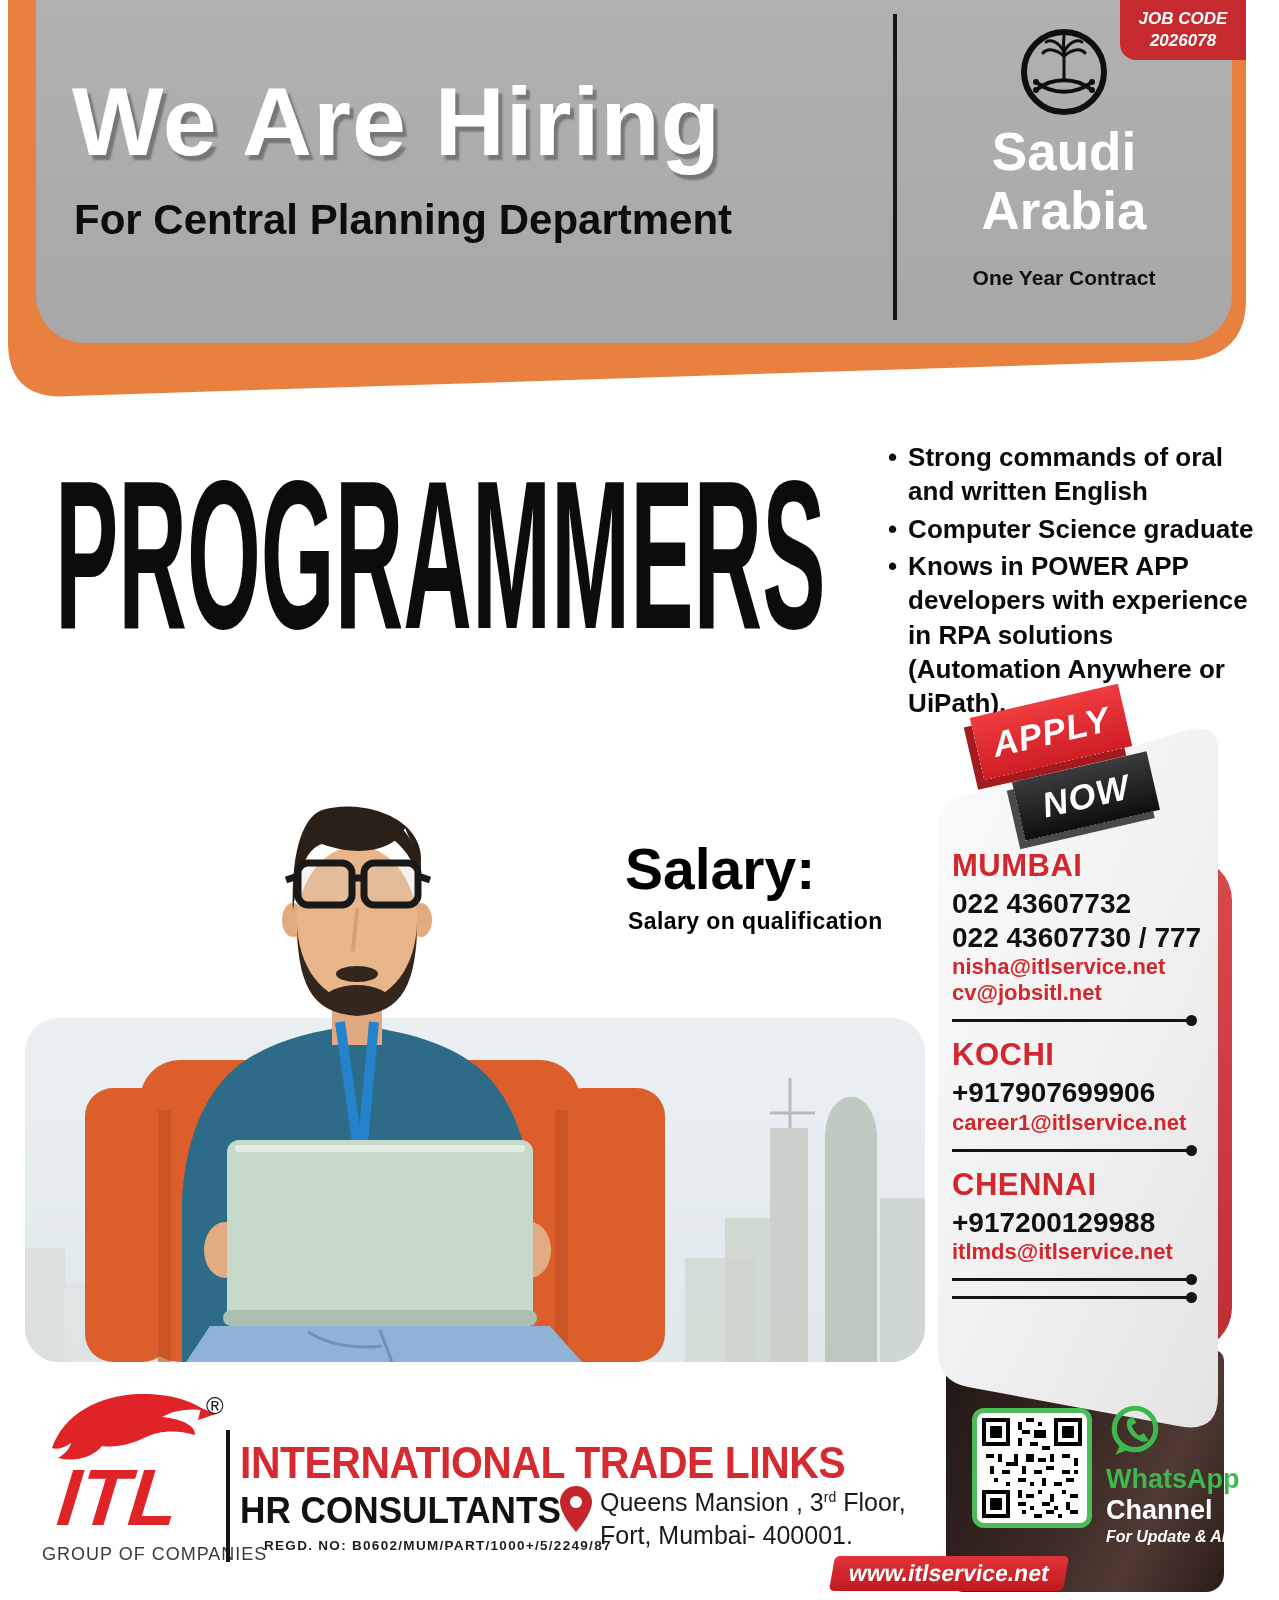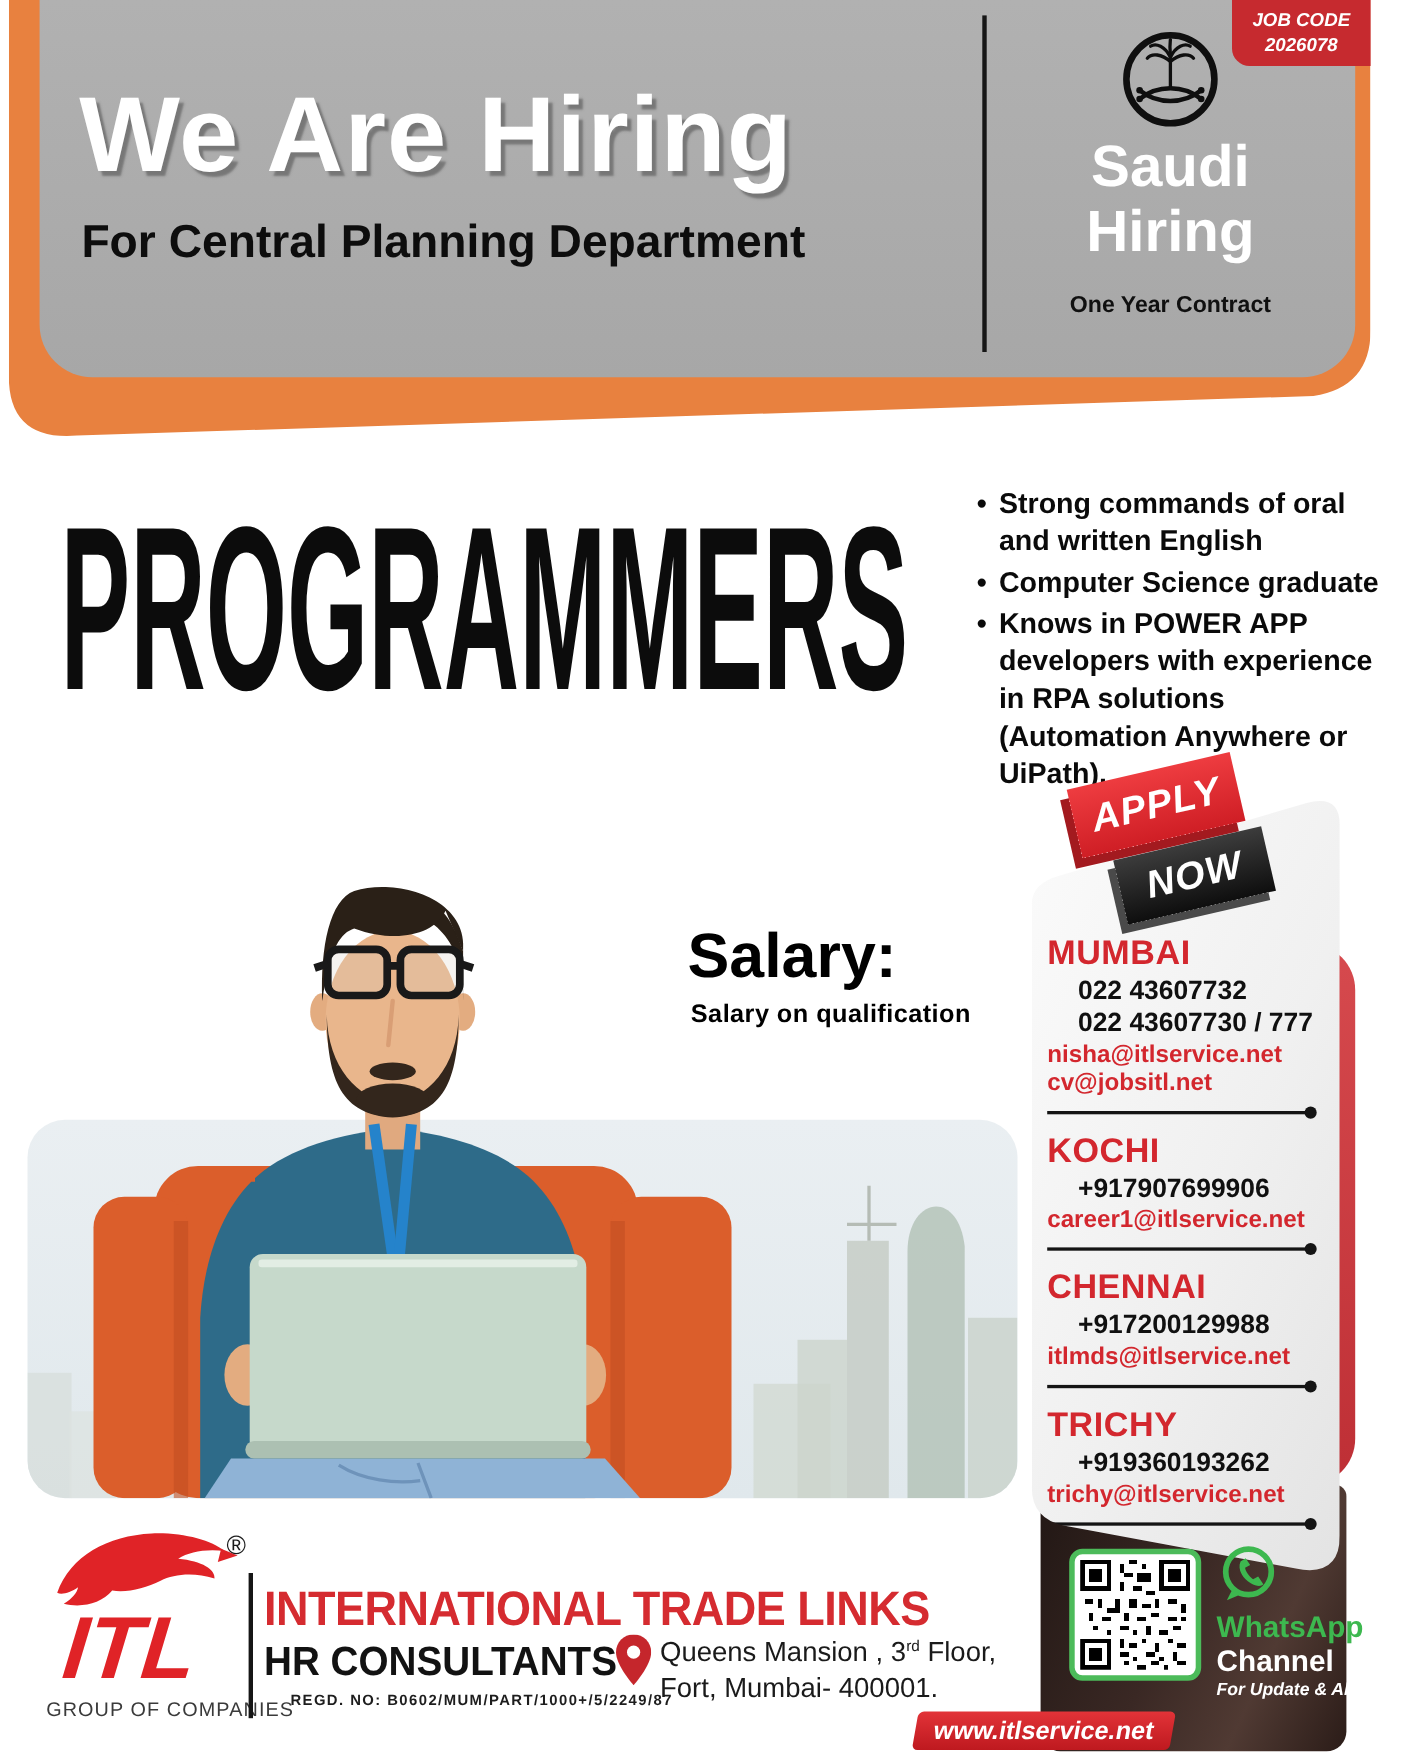--- a/index.html
+++ b/index.html
@@ -80,21 +80,21 @@
     background:linear-gradient(180deg,#D64A4E,#BE2F35); border-radius:42px;
   }
   .contact-card {
     position:absolute; left:938px; top:722px; width:280px; height:714px; z-index:3;
     background:linear-gradient(115deg,#FBFBFB,#F0F0F0 55%,#E3E3E3);
     clip-path: path("M26 74 L250 8 Q280 0 280 28 L280 674 Q280 712 240 704 L30 665 Q0 659 0 630 L0 100 Q0 81 26 74 Z");
     filter:drop-shadow(0 5px 8px rgba(0,0,0,.15));
   }
   .card-content { position:absolute; left:14px; top:126px; width:258px; }
   .office-city { font-size:31px; font-weight:bold; color:#D3272E; letter-spacing:.5px; margin-bottom:3px; }
-  .office-phone { font-size:24px; font-weight:bold; color:#101010; line-height:1.2;margin-left:28px; }
+  .office-phone { font-size:28px; font-weight:bold; color:#101010; line-height:1.2; }
   .office-email { font-size:22px; font-weight:bold; color:#D3272E; line-height:1.18; }
   .sep { position:relative; width:240px; height:3px; background:#141414; margin:13px 0 15px 0; }
   .sep::after { content:''; position:absolute; right:-5px; top:-4px; width:11px; height:11px; border-radius:50%; background:#141414; }
 
   .apply-top {
     position:absolute; left:975px; top:700px; width:152px; height:64px; z-index:5;
     background:linear-gradient(180deg,#EE3C40,#CF1E25); transform:rotate(-13deg);
     box-shadow:-8px 8px 0 #A31A1F;
     color:#fff; font-weight:bold; font-style:italic; font-size:35px;
     text-align:center; line-height:64px; letter-spacing:1px;
@@ -172,21 +172,21 @@
     <g fill="#0F0F0F">
       <circle cx="18" cy="56" r="3"></circle>
         <circle cx="74" cy="56" r="3"></circle>
       <circle cx="18" cy="64" r="3"></circle>
         <circle cx="74" cy="64" r="3"></circle>
     </g>
   </svg>
 
   <div class="saudi-block">
     <div>Saudi</div>
-    <div>Hiring</div>
+    <div>Arabia</div>
   </div>
   <div class="contract">One Year Contract</div>
 
   <div class="position-title">PROGRAMMERS</div>
 
   <ul class="req-list">
     <li>
       <span class="req-dot">•</span>
       <span>Strong commands of oral and written English</span>
     </li>
@@ -291,25 +291,20 @@
         <div class="office-phone">+917907699906</div>
         <div class="office-email">career1@itlservice.net</div>
       </div>
       <div class="sep"></div>
       <div>
         <div class="office-city">CHENNAI</div>
         <div class="office-phone">+917200129988</div>
         <div class="office-email">itlmds@itlservice.net</div>
       </div>
       <div class="sep"></div>
-      <div>
-        <div class="office-city">TRICHY</div>
-        <div class="office-phone">+919360193262</div>
-        <div class="office-email">trichy@itlservice.net</div>
-      </div>
       <div class="sep"></div>
     </div>
   </div>
 
   <div class="apply-top">APPLY</div>
   <div class="apply-bottom">NOW</div>
 
   <div class="qr-box">
     <svg viewBox="0 0 25 25" shape-rendering="crispEdges">
       <g fill="#000">

